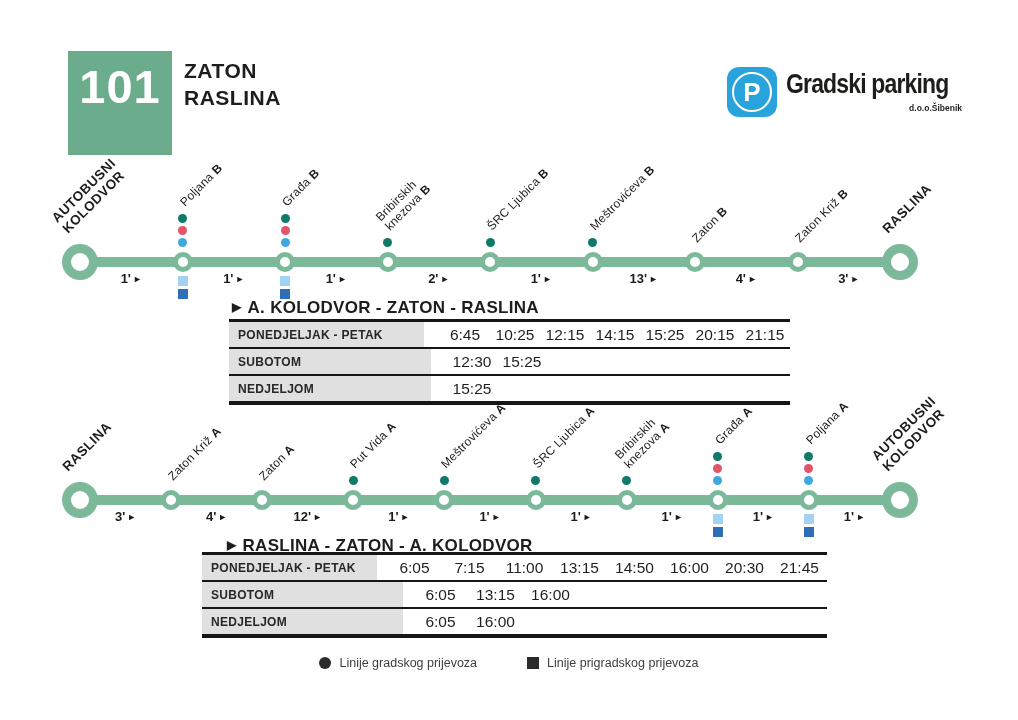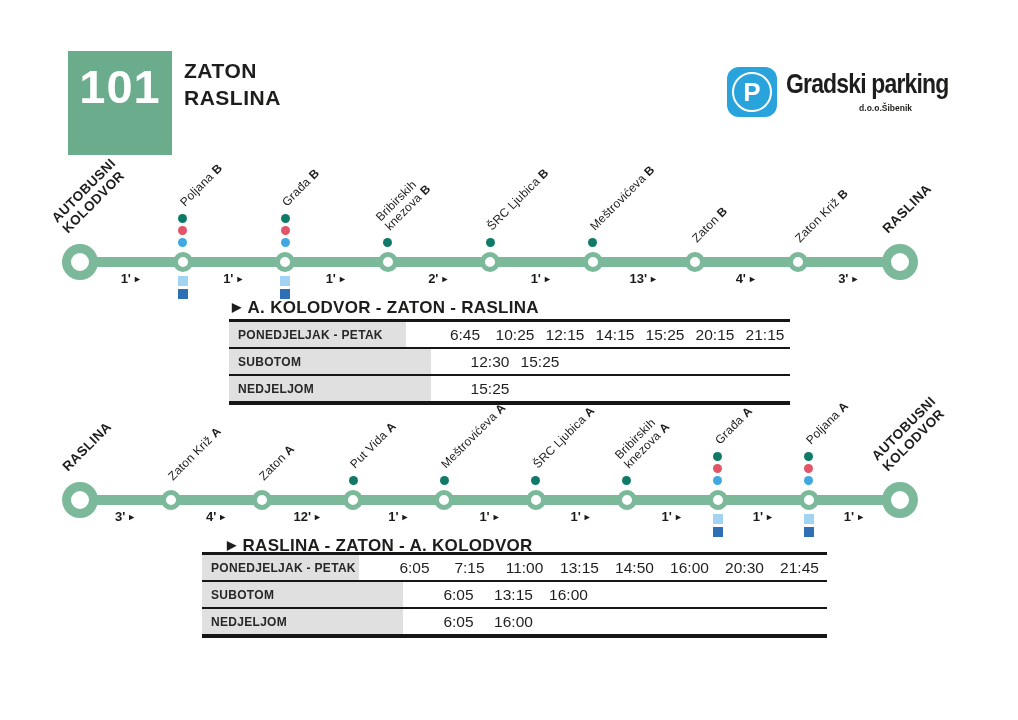--- a/index.html
+++ b/index.html
@@ -15,21 +15,21 @@
   .bus-logo .bus-txt{position:absolute;left:0;right:0;top:20px;text-align:center;font-size:25px;font-weight:800;letter-spacing:-1px;color:#141414;}
   .bus-icon{position:absolute;left:50%;bottom:6px;transform:translateX(-50%);width:22px;height:13px;
             border:2px solid #cd2a24;border-radius:3px;background:#fff;}
   .bus-icon:before{content:"";position:absolute;left:3px;top:2px;width:5px;height:4px;background:#cd2a24;}
   .bus-icon:after{content:"";position:absolute;right:3px;top:2px;width:5px;height:4px;background:#cd2a24;}
   .p-icon{position:absolute;left:727px;top:67px;width:50px;height:50px;background:#29a3dc;border-radius:12px;}
   .p-icon .ring{position:absolute;left:5px;top:5px;width:36px;height:36px;border:2px solid #fff;border-radius:50%;}
   .p-icon .p{position:absolute;left:0;right:0;top:10px;text-align:center;color:#fff;font-size:26px;font-weight:800;}
   .parking-name{position:absolute;left:786px;top:68px;width:178px;font-size:28px;font-weight:700;
                 letter-spacing:-1px;transform:scaleX(.82);transform-origin:0 0;white-space:nowrap;}
-  .parking-sub{position:absolute;left:752px;top:103px;width:160px;text-align:right;font-size:8.5px;font-weight:700;}
+  .parking-sub{position:absolute;left:802px;top:103px;width:160px;text-align:right;font-size:8.5px;font-weight:700;}
 
   
   .route-line{position:absolute;height:10px;background:#7cb99a;}
   .stop-circle{position:absolute;background:#fff;border-radius:50%;box-sizing:border-box;border:5px solid #7cb99a;width:20px;height:20px;}
   .stop-circle.terminal{width:36px;height:36px;border-width:9px;}
   .dot{position:absolute;width:9px;height:9px;border-radius:50%;}
   .sq{position:absolute;width:10px;height:10px;}
   .lbl-anchor{position:absolute;width:0;height:0;}
   .stop-label{position:absolute;left:2px;bottom:0;transform:rotate(-45deg);transform-origin:0 100%;
               white-space:pre;font-size:12px;font-weight:500;line-height:13px;letter-spacing:.2px;color:#1d1d1b;}
@@ -39,21 +39,21 @@
   .time-label .tri{font-size:9px;margin-left:2px;vertical-align:1px;}
 
   
   .tbl-title{position:absolute;font-size:17px;font-weight:800;letter-spacing:.3px;white-space:nowrap;}
   .tbl-title .tri{font-size:12px;margin-right:6px;vertical-align:2px;}
   .tbl{position:absolute;border-top:3px solid #161616;border-bottom:1px solid #161616;}
   .tbl-row{display:flex;border-bottom:2px solid #161616;height:25px;align-items:stretch;}
   .tbl-row:last-child{border-bottom:3px solid #161616;}
   .tbl-label{background:#e0e0e0;display:flex;align-items:center;padding-left:9px;box-sizing:border-box;
              font-size:12px;font-weight:700;letter-spacing:.3px;color:#272727;}
-  .tbl-times{display:flex;align-items:center;margin-left:18px;}
+  .tbl-times{display:flex;align-items:center;}
   .tbl-time{text-align:center;font-size:15.5px;font-weight:500;color:#1f1f1f;}
 
   
   .legend{position:absolute;left:0;right:0;top:656px;display:flex;justify-content:center;gap:50px;}
   .legend-item{display:flex;align-items:center;gap:8px;font-size:12.5px;color:#3d3d3d;}
   .legend-dot{width:12px;height:12px;border-radius:50%;background:#2b2b2b;}
   .legend-sq{width:12px;height:12px;background:#2b2b2b;}
 </style>
 </head>
 <body>
@@ -257,13 +257,23 @@
         <div class="tbl-row">
           <div class="tbl-label" style="width: 201px;">NEDJELJOM</div>
           <div class="tbl-times" style="padding-left: 10px;">
             <div class="tbl-time" style="width: 55px;">6:05</div>
             <div class="tbl-time" style="width: 55px;">16:00</div>
           </div>
         </div>
       </div>
     </div>
 
+  <div class="legend">
+    <div class="legend-item">
+      <span class="legend-dot"></span>
+      <span>Linije gradskog prijevoza</span>
+    </div>
+    <div class="legend-item">
+      <span class="legend-sq"></span>
+      <span>Linije prigradskog prijevoza</span>
+    </div>
+  </div>
 </div>
 
 </body></html>

